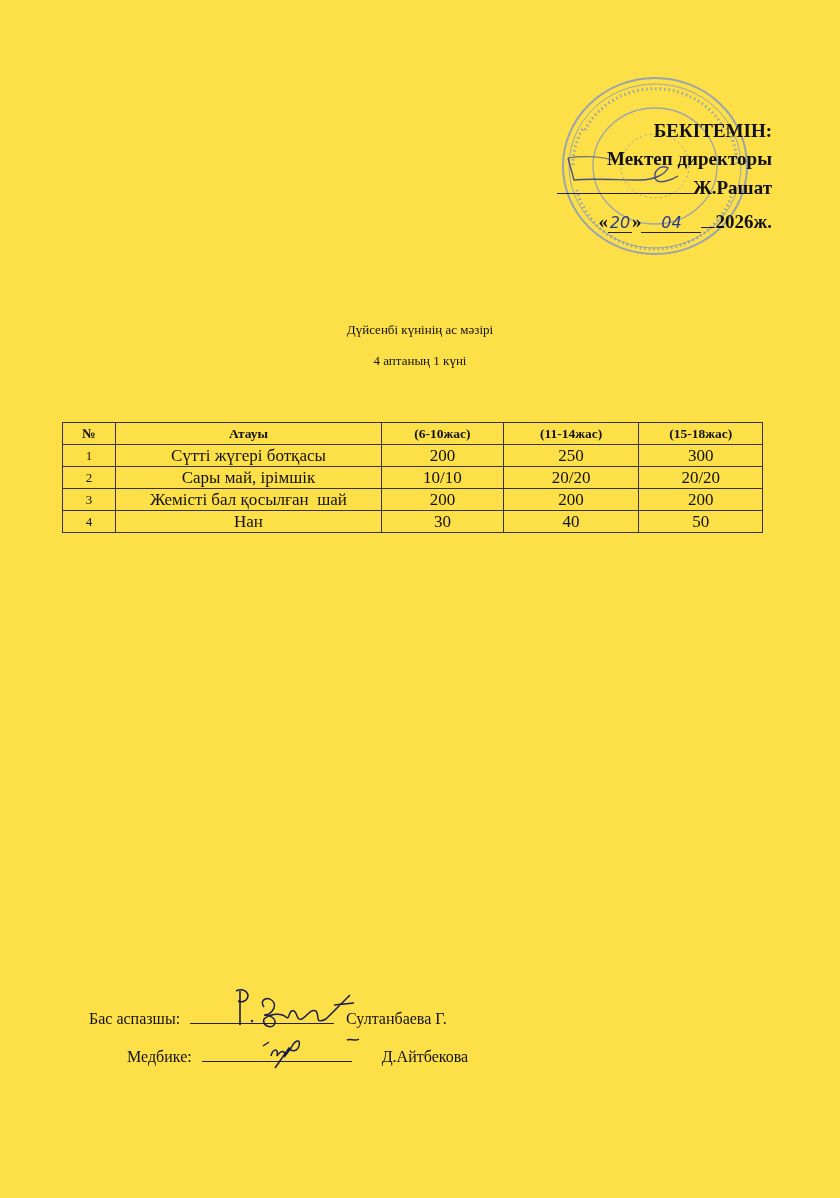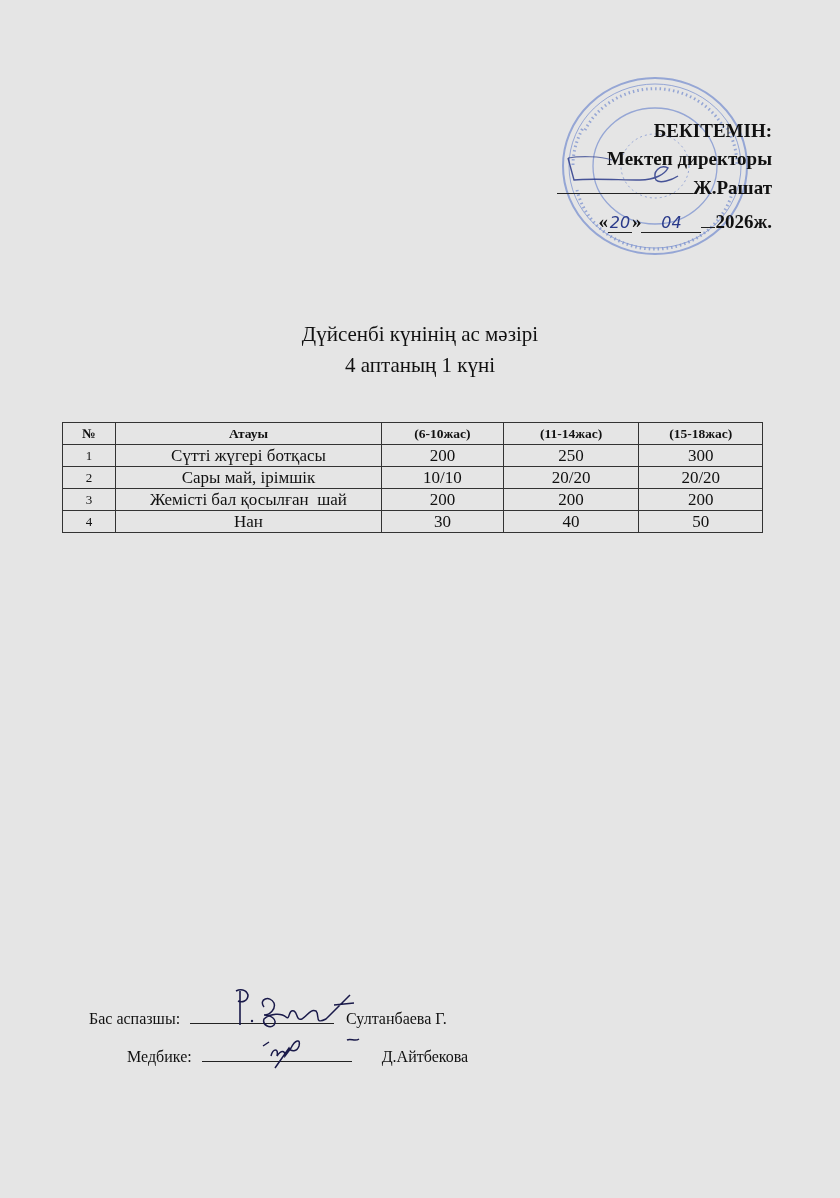--- a/index.html
+++ b/index.html
@@ -1,26 +1,26 @@
 <!DOCTYPE html>
 <html><head>
 <meta charset="utf-8">
 <style>
   html, body { margin: 0; padding: 0; }
   body {
     width: 840px; height: 1198px; background: #ffffff; position: relative; overflow: hidden;
     font-family: "Liberation Serif", "DejaVu Serif", serif; color: #111;
   }
-  .page { position: absolute; left: 0; top: 0; width: 840px; height: 1198px; background: #e5e5e5; }
+  .page { position: absolute; left: 0; top: 0; width: 840px; height: 1198px; background: #fde047; }
   .stamp { position: absolute; left: 555px; top: 70px; width: 200px; height: 190px; }
   .approval { position: absolute; right: 68px; top: 117px; text-align: right; font-weight: bold; font-size: 19px; line-height: 28px; }
   .approval div { white-space: nowrap; }
   .sig-line { display: inline-block; border-bottom: 1.4px solid #222; height: 20px; vertical-align: baseline; }
   .date-part { display: inline-block; border-bottom: 1.4px solid #222; text-align: center; font-family: "DejaVu Sans", sans-serif; font-style: italic; font-weight: normal; color: #2a3a8a; font-size: 16px; line-height: 18px; }
-  .title { position: absolute; left: 0; width: 840px; text-align: center; font-size: 21px; }
+  .title { position: absolute; left: 0; width: 840px; text-align: center; font-size: 13px; }
   .t1 { top: 322px; }
   .t2 { top: 353px; }
   table.menu { position: absolute; left: 62px; top: 422px; width: 701px; border-collapse: collapse; font-size: 17px; }
   table.menu th, table.menu td { border: 1.3px solid #333; padding: 0; height: 21px; line-height: 20px; text-align: center; }
   table.menu th { font-weight: bold; font-size: 13.5px; }
   table.menu td.num { font-size: 13px; }
   .c0 { width: 54px; } .c1 { width: 269px; } .c2 { width: 125px; } .c3 { width: 140px; } .c4 { width: 127px; }
   .sig-row { position: absolute; white-space: nowrap; }
   .sig-row .lab { display: inline-block; }
   .sig-row .line { display: inline-block; border-bottom: 1.3px solid #222; vertical-align: baseline; height: 18px; }

